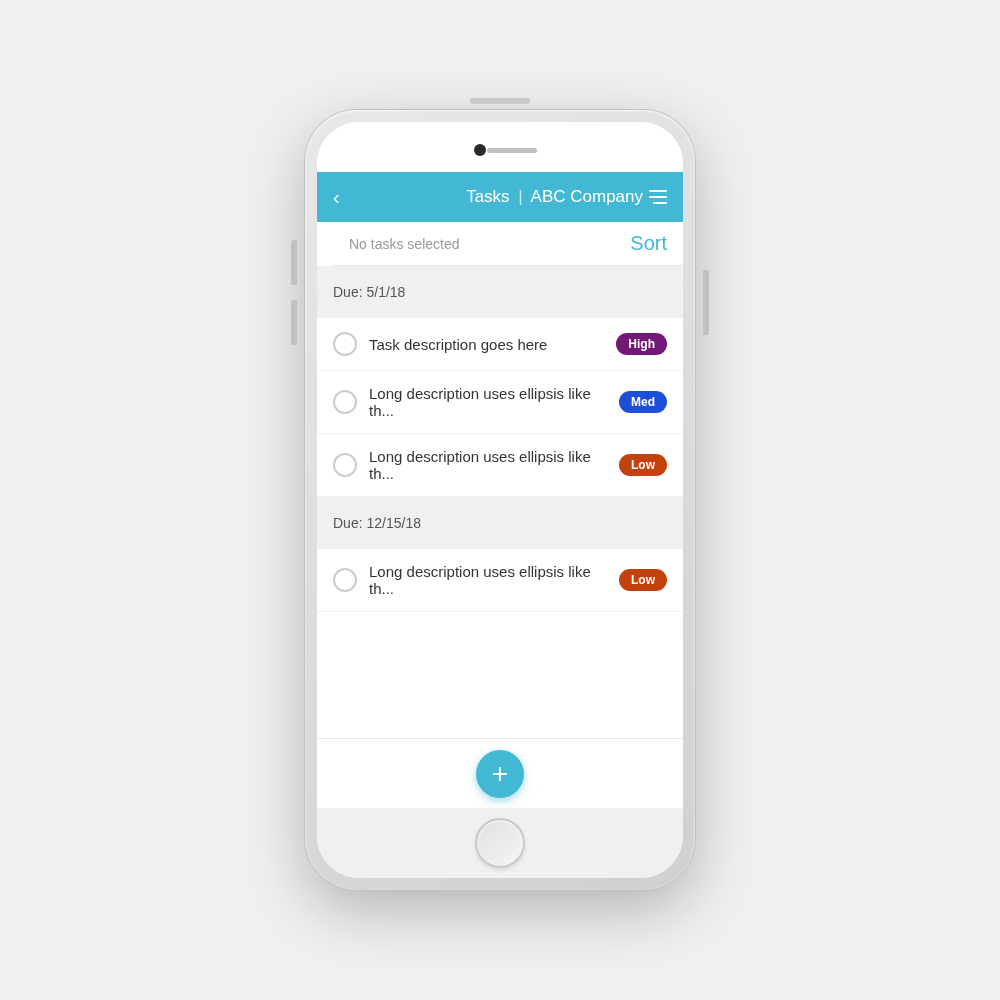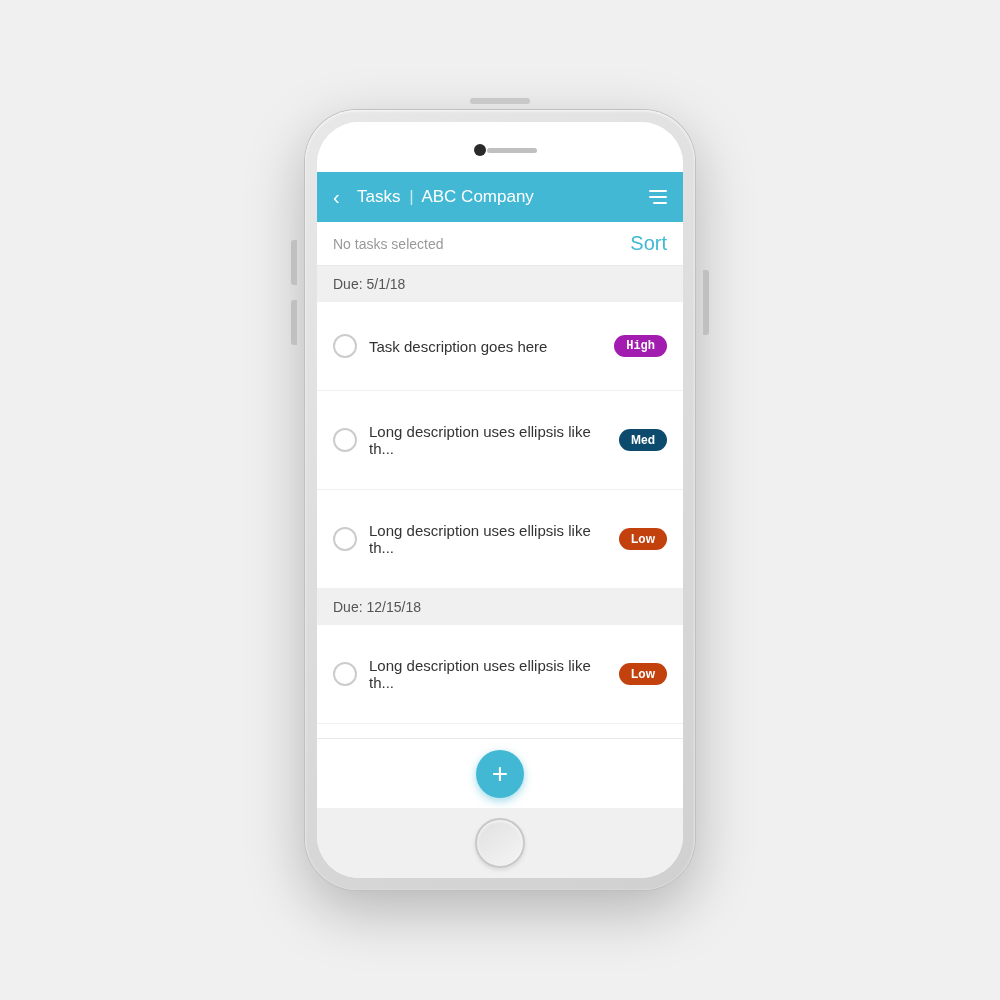--- a/index.html
+++ b/index.html
@@ -151,21 +151,21 @@
     .header-back {
       color: #fff;
       font-size: 20px;
       font-weight: 300;
       cursor: pointer;
       width: 24px;
     }
 
     .header-title {
       flex: 1;
-      text-align: left;
+      text-align: right;
       color: #fff;
       font-size: 17px;
       font-weight: 500;
     }
 
     .header-title .separator {
       color: rgba(255,255,255,0.7);
       margin: 0 4px;
     }
 
@@ -188,20 +188,21 @@
 
     
     .app-toolbar {
       padding: 10px 16px;
       display: flex;
       align-items: center;
       justify-content: space-between;
       background: #fff;
       border-bottom: 1px solid #e8e8e8;
       flex-shrink: 0;
+      margin-left: 16px;
     }
 
     .toolbar-status {
       color: #999;
       font-size: 14px;
     }
 
     .toolbar-sort {
       color: #42b8d4;
       font-size: 20px;
@@ -210,29 +211,29 @@
 
     
     .task-list {
       flex: 1;
       overflow-y: auto;
       background: #fff;
     }
 
     .date-header {
       background: #f0f0f0;
-      padding: 10px 16px;
+      padding: 18px 16px;
       font-size: 14px;
       color: #555;
     }
 
     .task-item {
       display: flex;
       align-items: center;
-      padding: 32px 16px;
+      padding: 14px 16px;
       background: #fff;
       border-bottom: 1px solid #f0f0f0;
       justify-content: space-between;
     }
 
     .task-checkbox {
       width: 24px;
       height: 24px;
       border-radius: 50%;
       border: 2px solid #ccc;
@@ -250,26 +251,25 @@
     .priority-badge {
       padding: 4px 12px;
       border-radius: 12px;
       font-size: 12px;
       font-weight: 600;
       color: #fff;
       flex-shrink: 0;
     }
 
     .priority-high {
-      background: #a21caf;
-      font-family: Liberation Mono, monospace;
+      background: #701a75;
     }
 
     .priority-med {
-      background: #0c4a6e;
+      background: #1d4ed8;
     }
 
     .priority-low {
       background: #c2410c;
     }
 
     
     .app-bottom {
       height: 70px;
       border-top: 1px solid #e8e8e8;

